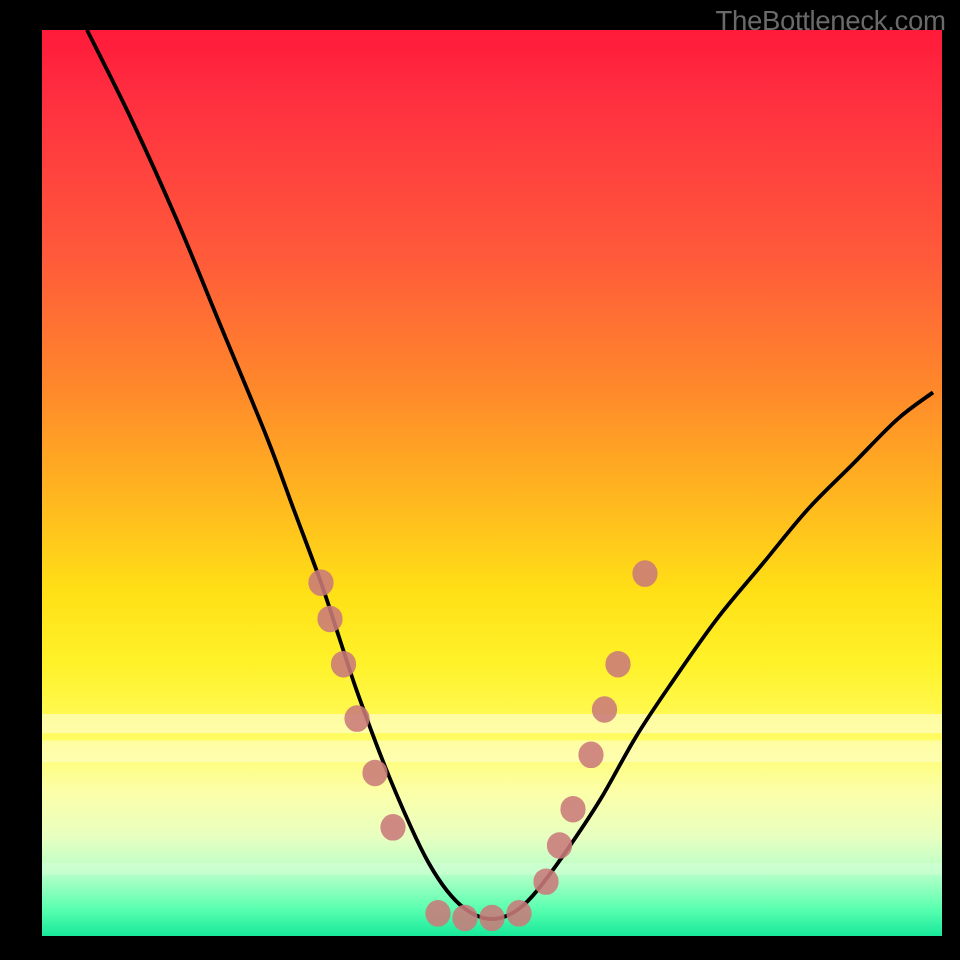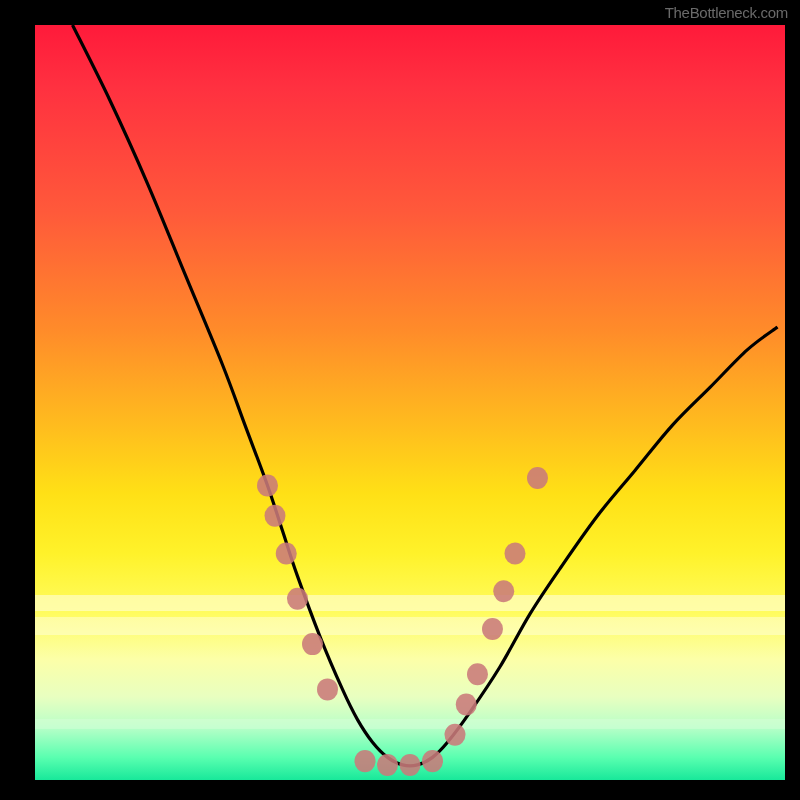--- a/index.html
+++ b/index.html
@@ -62,21 +62,21 @@
   }
   .marker {
     fill: #c97a7a;
     opacity: 0.88;
   }
   .watermark {
     position: absolute;
     top: 4px;
     right: 12px;
     color: #6a6a6a;
-    font-size: 15px;
+    font-size: 23px;
     letter-spacing: -0.3px;
   }
 </style>
 </head>
 <body>
 
 <div class="frame">
   <div class="plot">
     <div class="pale-band b1"></div>
     <div class="pale-band b2"></div>

